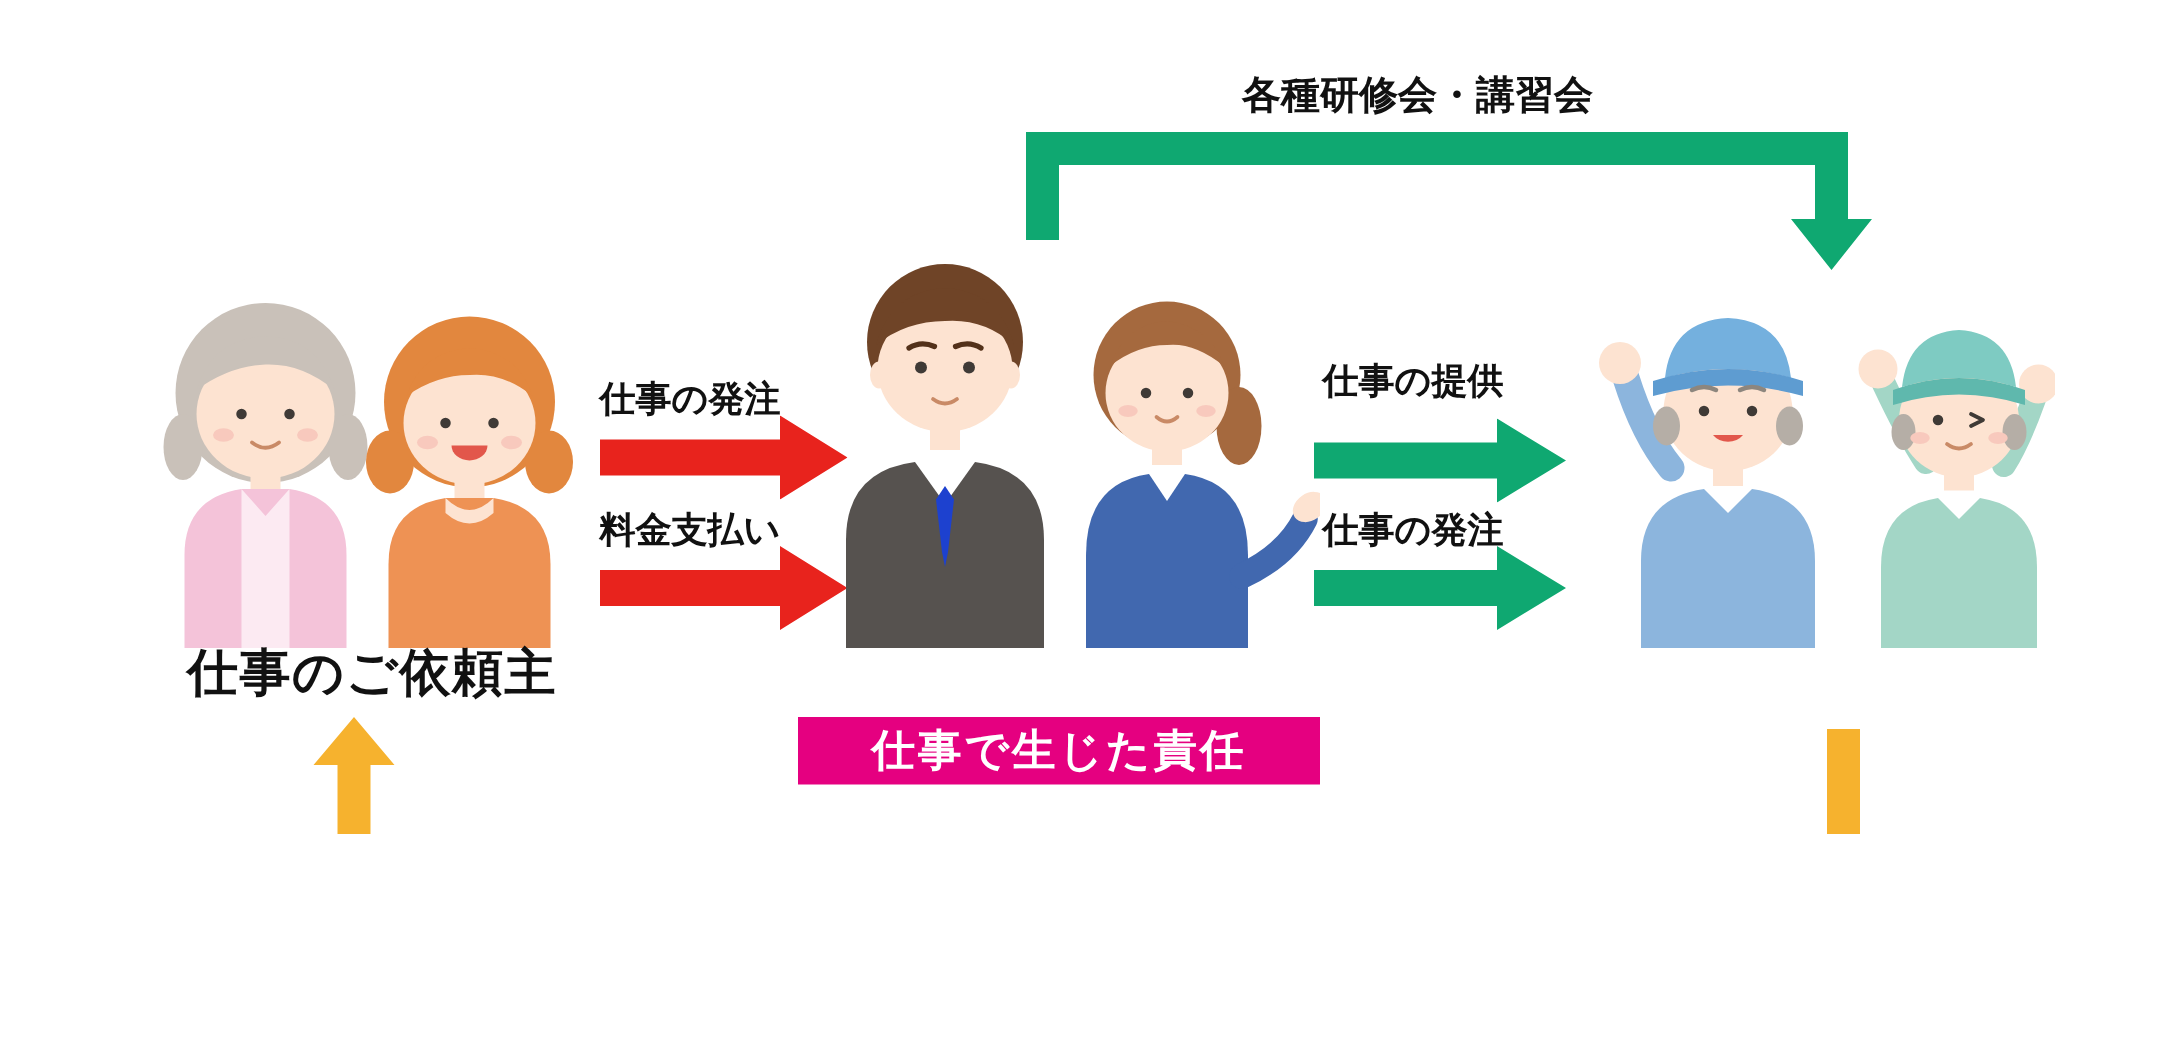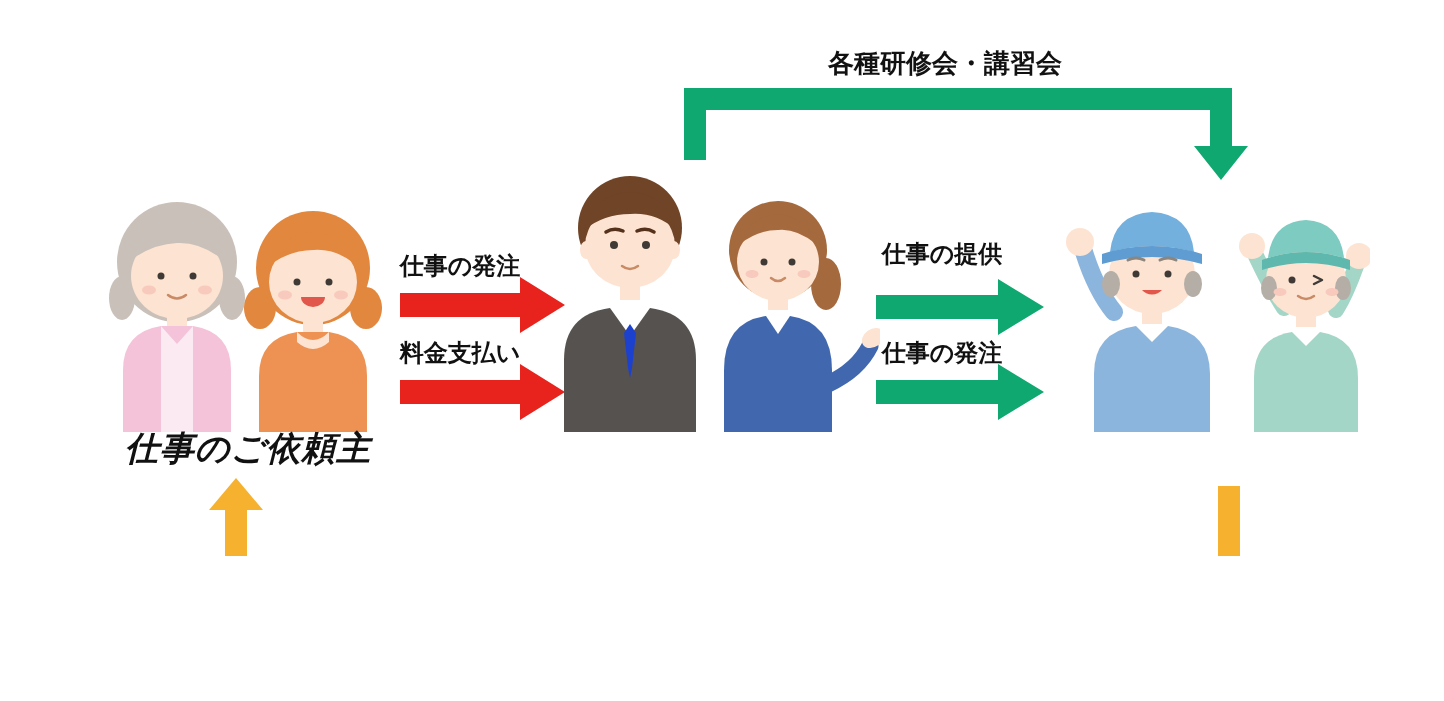--- a/index.html
+++ b/index.html
@@ -3,21 +3,21 @@
 <meta charset="utf-8">
 <style>
   * { margin:0; padding:0; box-sizing:border-box; }
   html,body { background:#ffffff; }
   body { font-family:"Liberation Sans","DejaVu Sans",sans-serif; }
   #diagram { position:relative; width:1444px; height:556px; background:#ffffff; overflow:hidden; }
   .abs { position:absolute; }
   .lbl { position:absolute; font-weight:bold; color:#111111; text-align:center; white-space:nowrap; }
   .arrow-lbl { font-size:24px; }
   .flow-lbl  { font-size:26px; }
-  .node-lbl  { font-size:34px; letter-spacing:1px;font-style:italic; }
+  .node-lbl  { font-size:34px; letter-spacing:1px; }
   .badge { position:absolute; display:flex; align-items:center; justify-content:center;
            color:#ffffff; font-weight:bold; font-size:29px; letter-spacing:2px; }
 </style>
 </head>
 <body>
 
 <div id="diagram">
 
   <svg class="abs" style="left:672px;top:88px" width="580" height="95" viewBox="0 0 580 95">
     <path d="M12,72 L12,0 L560,0 L560,58 L576,58 L549,92 L522,58 L538,58 L538,22 L34,22 L34,72 Z" fill="#0fa871"></path>
@@ -95,20 +95,21 @@
       <path d="M243,106 Q250,112 257,106" stroke="#c98a66" stroke-width="2.5" fill="none" stroke-linecap="round"></path>
       <ellipse cx="224" cy="102" rx="6.5" ry="4" fill="#f8c9bd"></ellipse>
       <ellipse cx="276" cy="102" rx="6.5" ry="4" fill="#f8c9bd"></ellipse>
       <rect x="240" y="124" width="20" height="14" fill="#fde3d1"></rect>
       <path d="M196,260 L196,198 Q196,150 238,144 L262,144 Q304,150 304,198 L304,260 Z" fill="#4168af"></path>
       <path d="M238,144 L250,162 L262,144 Z" fill="#ffffff"></path>
       <path d="M300,212 Q330,198 342,174" stroke="#4168af" stroke-width="17" fill="none" stroke-linecap="round"></path>
       <ellipse cx="345" cy="166" rx="12" ry="9" fill="#fde3d1" transform="rotate(-35 345 166)"></ellipse>
     </g>
   </svg>
+  <div class="badge" style="left: 532px; top: 478px; width: 348px; height: 45px; background-color: rgb(229, 0, 128);">仕事で生じた責任</div>
 
   <svg class="abs" style="left:876px;top:279px" width="168" height="56" viewBox="0 0 168 56">
     <polygon points="0,16 122,16 122,0 168,28 122,56 122,40 0,40" fill="#0fa871"></polygon>
   </svg>
   <div class="lbl arrow-lbl" style="left:837px;top:238px;width:210px">仕事の提供</div>
 
   <svg class="abs" style="left:876px;top:364px" width="168" height="56" viewBox="0 0 168 56">
     <polygon points="0,16 122,16 122,0 168,28 122,56 122,40 0,40" fill="#0fa871"></polygon>
   </svg>
   <div class="lbl arrow-lbl" style="left:837px;top:337px;width:210px">仕事の発注</div>

